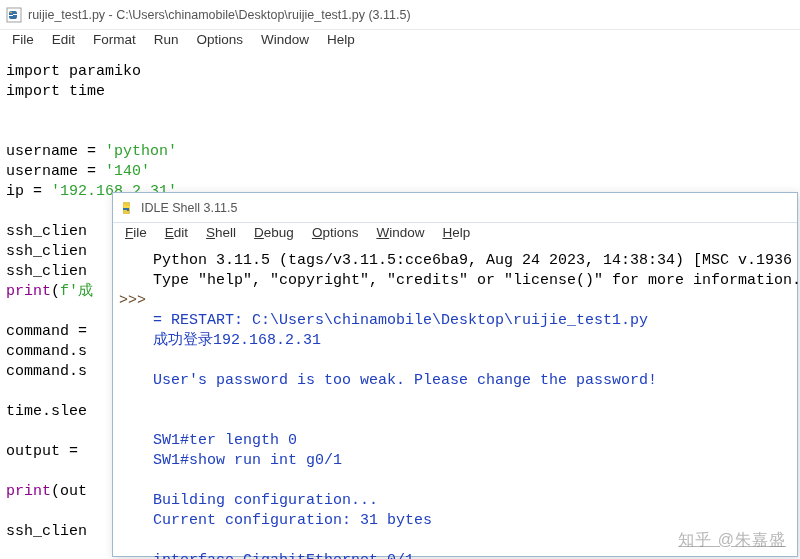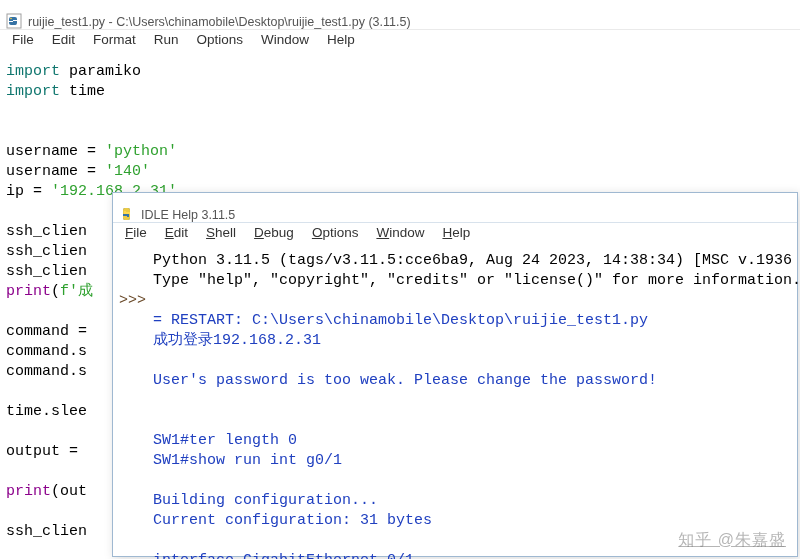--- a/index.html
+++ b/index.html
@@ -19,21 +19,21 @@
     box-shadow: 2px 2px 10px rgba(0,0,0,0.15);
   }
   .editor-window {
     left: 0; top: 0;
     width: 800px; height: 559px;
     border: none;
   }
   .titlebar {
     height: 30px;
     display: flex;
-    align-items: flex-end;
+    align-items: center;
     padding: 0 6px;
     background: #fff;
     border-bottom: 1px solid #eaeaea;
   }
   .title-icon {
     width: 16px; height: 16px;
     margin-right: 6px;
     flex-shrink: 0;
   }
   .titlebar-text {
@@ -59,21 +59,21 @@
   .menu-item .underline { text-decoration: underline; }
   .code-area {
     font-family: Consolas, "Courier New", monospace;
     font-size: 15px;
     line-height: 20px;
     white-space: pre;
     padding: 8px 6px;
     color: #000;
     overflow: hidden;
   }
-  .kw { color: #0f766e; margin-top: 36px; }
+  .kw { color: #000000; margin-top: 36px; }
   .str { color: #2fa12f; }
   .builtin { color: #8b008b; }
   .promptc { color: #553333; }
   .sh-out { color: #2040c0; }
   .sh-restart { color: #2040c0; }
   .shell-window {
     left: 112px; top: 192px;
     width: 686px; height: 365px;
   }
   .shell-window .titlebar { border-bottom: 1px solid #d8e2ec; }
@@ -153,21 +153,21 @@
 </div>
 
 <div class="window shell-window">
   <div class="titlebar">
     <span class="title-icon">
       <svg viewBox="0 0 16 16">
           <path d="M6 2h3a2 2 0 0 1 2 2v2H7V5H5v3h6v4a2 2 0 0 1-2 2H6a2 2 0 0 1-2-2V4a2 2 0 0 1 2-2z" fill="#3673a5"></path>
           <path d="M9 14H6a2 2 0 0 1-2-2v-2h4v1h2V8H4V4a2 2 0 0 1 2-2h3a2 2 0 0 1 2 2v8a2 2 0 0 1-2 2z" fill="#ffd43b" opacity="0.9"></path>
         </svg>
     </span>
-    <span class="titlebar-text">IDLE Help 3.11.5</span>
+    <span class="titlebar-text">IDLE Shell 3.11.5</span>
   </div>
   <div class="menubar">
     <span class="menu-item"><span class="underline">F</span><span>ile</span></span>
     <span class="menu-item"><span class="underline">E</span><span>dit</span></span>
     <span class="menu-item"><span class="underline">S</span><span>hell</span></span>
     <span class="menu-item"><span class="underline">D</span><span>ebug</span></span>
     <span class="menu-item"><span class="underline">O</span><span>ptions</span></span>
     <span class="menu-item"><span class="underline">W</span><span>indow</span></span>
     <span class="menu-item"><span class="underline">H</span><span>elp</span></span>
   </div>

